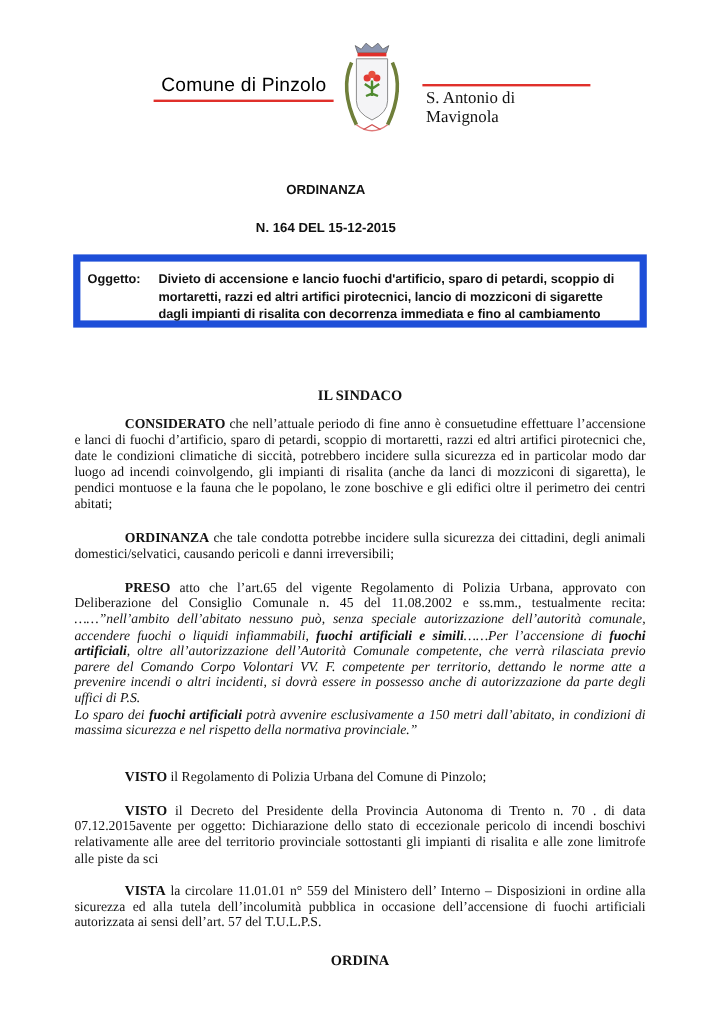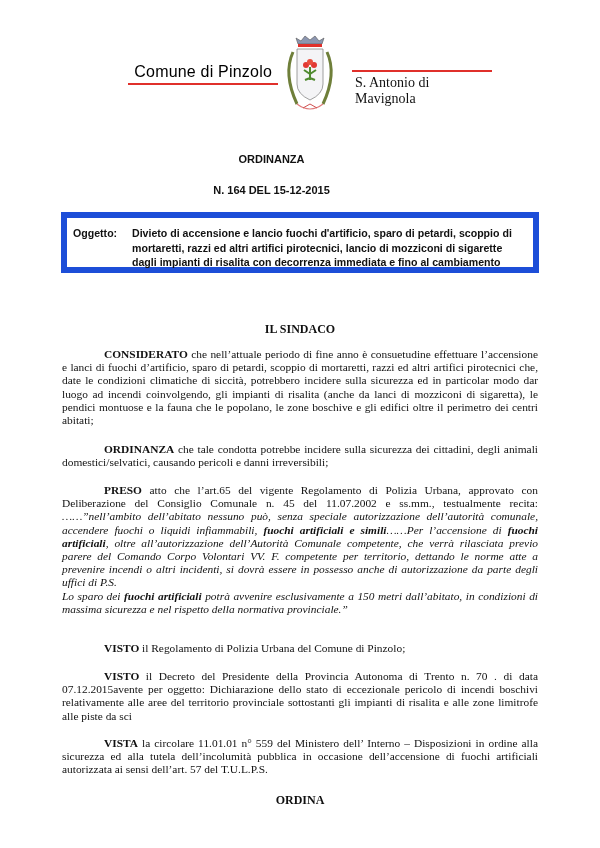--- a/index.html
+++ b/index.html
@@ -83,21 +83,21 @@
 
   <div class="body-text" style="top:348px;">
     <span class="ind"></span><b>CONSIDERATO</b><span> che nell’attuale periodo di fine anno è consuetudine effettuare l’accensione e lanci di fuochi d’artificio, sparo di petardi, scoppio di mortaretti, razzi ed altri artifici pirotecnici che, date le condizioni climatiche di siccità, potrebbero incidere sulla sicurezza ed in particolar modo dar luogo ad incendi coinvolgendo, gli impianti di risalita (anche da lanci di mozziconi di sigaretta), le pendici montuose e la fauna che le popolano, le zone boschive e gli edifici oltre il perimetro dei centri abitati;</span>
   </div>
 
   <div class="body-text" style="top:443px;">
     <span class="ind"></span><b>ORDINANZA</b><span> che tale condotta potrebbe incidere sulla sicurezza dei cittadini, degli animali domestici/selvatici, causando pericoli e danni irreversibili;</span>
   </div>
 
   <div class="body-text" style="top:484px;">
-    <span class="ind"></span><b>PRESO</b><span> atto che l’art.65 del vigente Regolamento di Polizia Urbana, approvato con Deliberazione del Consiglio Comunale n. 45 del 11.07.2002 e ss.mm., testualmente recita:</span>
+    <span class="ind"></span><b>PRESO</b><span> atto che l’art.65 del vigente Regolamento di Polizia Urbana, approvato con Deliberazione del Consiglio Comunale n. 45 del 11.08.2002 e ss.mm., testualmente recita:</span>
     <i>……”nell’ambito dell’abitato nessuno può, senza speciale autorizzazione dell’autorità comunale, accendere fuochi o liquidi infiammabili, </i><i><b>fuochi artificiali e simili</b></i><i>……Per l’accensione di </i><i><b>fuochi artificiali</b></i><i>, oltre all’autorizzazione dell’Autorità Comunale competente, che verrà rilasciata previo parere del Comando Corpo Volontari VV. F. competente per territorio, dettando le norme atte a prevenire incendi o altri incidenti, si dovrà essere in possesso anche di autorizzazione da parte degli uffici di P.S.</i><br>
     <i>Lo sparo dei </i><i><b>fuochi artificiali</b></i><i> potrà avvenire esclusivamente a 150 metri dall’abitato, in condizioni di massima sicurezza e nel rispetto della normativa provinciale.”</i>
   </div>
 
   <div class="body-text" style="top:642px;">
     <span class="ind"></span><b>VISTO</b><span> il Regolamento di Polizia Urbana del Comune di Pinzolo;</span>
   </div>
 
   <div class="body-text" style="top:670px;">
     <span class="ind"></span><b>VISTO</b><span> il Decreto del Presidente della Provincia Autonoma di Trento n. 70 . di data 07.12.2015avente per oggetto: Dichiarazione dello stato di eccezionale pericolo di incendi boschivi relativamente alle aree del territorio provinciale sottostanti gli impianti di risalita e alle zone limitrofe alle piste da sci</span>

